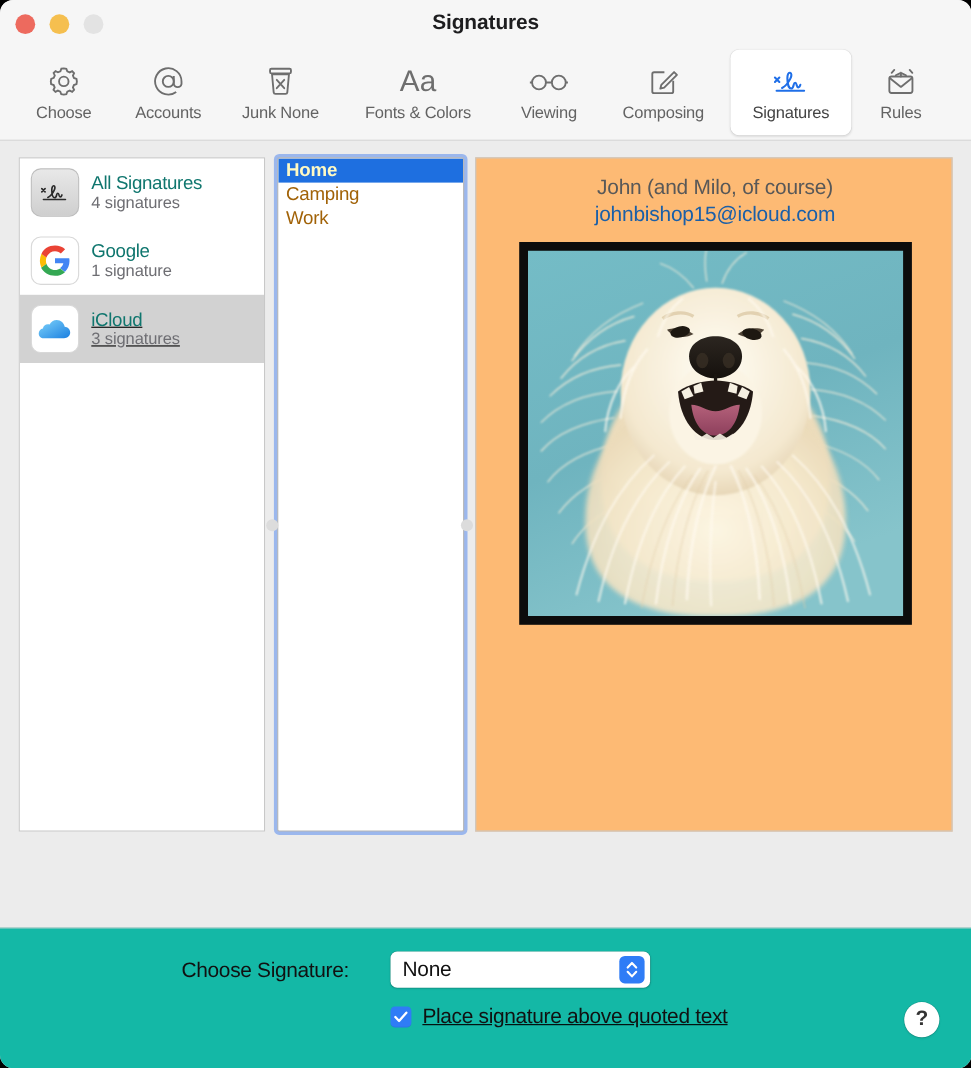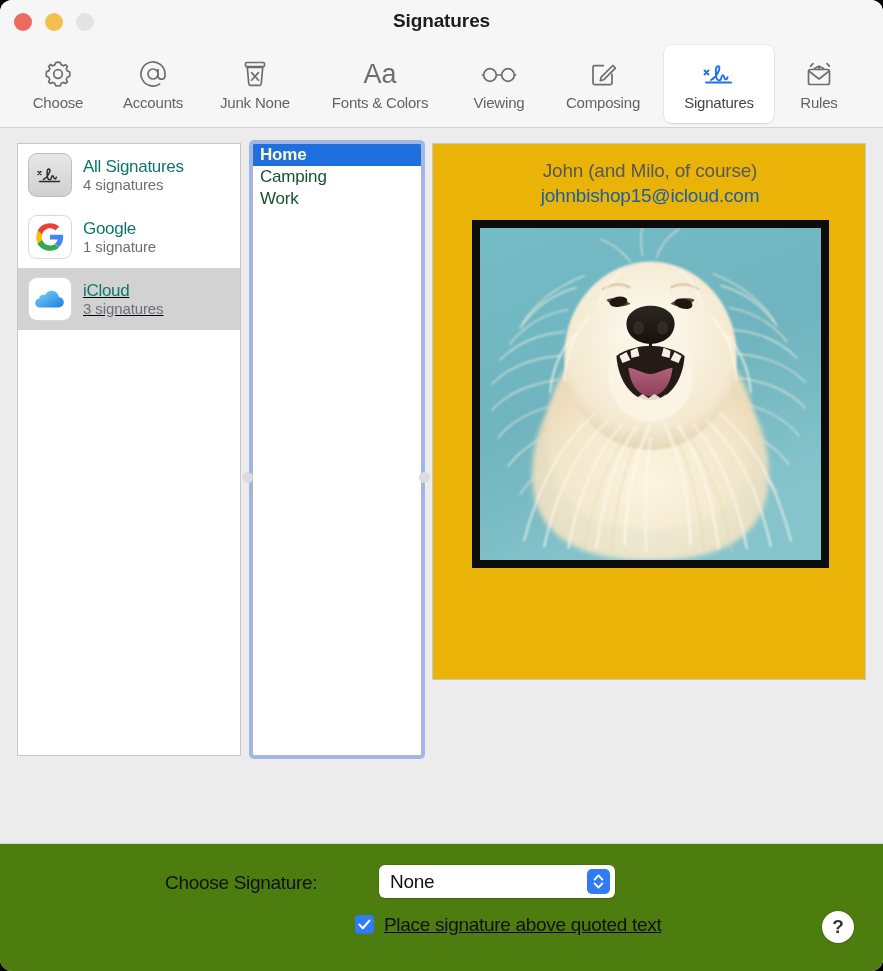--- a/index.html
+++ b/index.html
@@ -156,21 +156,21 @@
     border-radius: 2px;
     box-shadow: 0 0 0 3px rgba(90,140,238,0.55);
     overflow: hidden;
   }
   .sig-row {
     height: 22px;
     display: flex;
     align-items: center;
     padding-left: 7px;
     font-size: 17px;
-    color: #14532d;
+    color: #a16207;
     letter-spacing: -0.2px;
   }
   .sig-row.selected { background: #1e6fe0; color: #fef9c3; font-weight: bold; }
 
   .resize-dot {
     position: absolute;
     top: 344px;
     width: 11px; height: 11px;
     border-radius: 50%;
     background: #dcdcdc;
@@ -201,22 +201,22 @@
     width: 1px;
     height: 17px;
     background: #d7d7d7;
   }
 
   
   #preview-pane {
     position: absolute;
     left: 432px; top: 15px;
     width: 434px;
-    height: 537px;
-    background: #eab308;
+    height: 613px;
+    background: #fdba74;
     border: 1px solid #c8c8c8;
     overflow: hidden;
     padding-left: 32px;
   }
   #preview-name {
     position: absolute;
     left: 0; top: 16px;
     width: 434px;
     text-align: center;
     font-size: 19px;
@@ -277,40 +277,39 @@
     color: #6e6e73;
     letter-spacing: -0.1px;
   }
 
   
   #bottombar {
     position: absolute;
     left: 0; top: 843px;
     width: 883px;
     height: 128px;
-    background: #4d7c0f;
+    background: #14b8a6;
     border-top: 1px solid #d7d7d7;
   }
   #choose-label {
     position: absolute;
     left: 165px; top: 28px;
     font-size: 19px;
     color: #111;
     letter-spacing: -0.3px;
   }
   #sig-select {
     position: absolute;
     left: 355px; top: 21px;
     width: 236px; height: 33px;
     background: #ffffff;
     border-radius: 6px;
     box-shadow: 0 0 0 0.5px rgba(0,0,0,0.17), 0 1px 1.5px rgba(0,0,0,0.13);
     display: flex;
     align-items: center;
-    margin-left: 24px;
   }
   #sig-select-value {
     margin-left: 11px;
     font-size: 19px;
     color: #111;
     letter-spacing: -0.3px;
   }
   #stepper {
     position: absolute;
     right: 5px; top: 4px;

